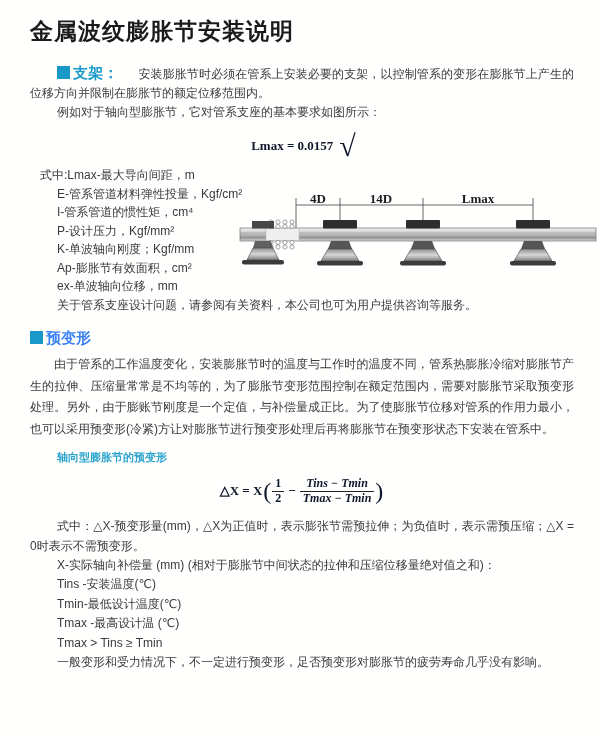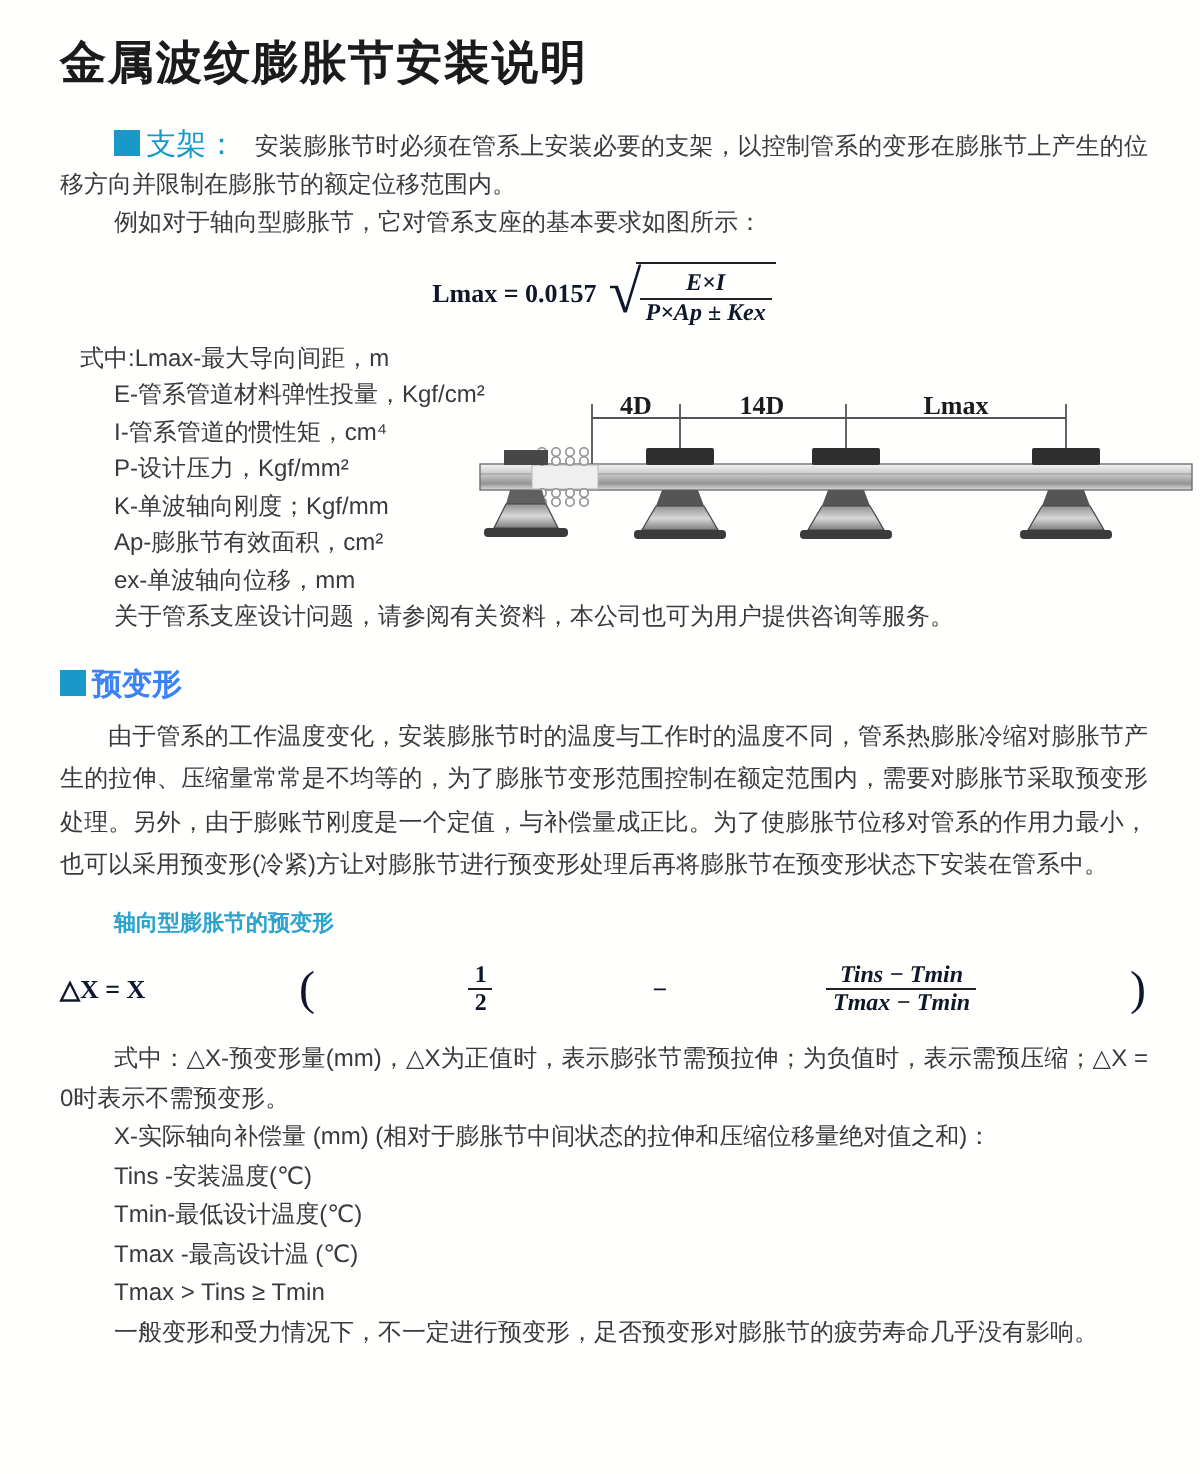--- a/index.html
+++ b/index.html
@@ -9,41 +9,41 @@
     color:#3a3a3a;overflow:hidden;
   }
   .page{box-sizing:border-box;width:600px;height:737px;padding:12px 26px 0 30px;position:relative;}
   .title{
     text-align:left;font-size:23px;font-weight:bold;color:#1b1b1b;
     letter-spacing:1px;margin:4px 0 16px 0;
   }
   .para{font-size:12px;line-height:19px;margin:0;text-align:justify;}
   .indent{text-indent:27px;}
   .sq{display:inline-block;width:13px;height:13px;background:#1899c8;margin-right:3px;vertical-align:-1px;}
-  .sec-head-inline{font-size:15px;font-weight:normal;color:#1899c8;margin-right:9px;}
+  .sec-head-inline{font-size:15px;font-weight:bold;color:#1899c8;margin-right:20px;}
   .sec-head{font-size:15px;font-weight:bold;color:#3b82f6;margin:14px 0 6px 0;}
   .sub-head{font-size:11px;font-weight:bold;color:#2ba4cd;margin:10px 0 8px 0;}
   .sub-head.axial{margin-left:27px;}
   .sub-head.lateral{font-size:17px;margin-top:12px;}
   
   .formula{
     display:flex;justify-content:center;align-items:center;
     font-family:Liberation Serif, serif;
     font-weight:bold;color:#0f172a;font-size:13px;
   }
   .formula .it{font-style:italic;}
   .frac{display:inline-flex;flex-direction:column;text-align:center;line-height:1.15;font-size:12px;}
   .frac .den{border-top:1px solid #222;}
   .frac .num,.frac .den{padding:0 3px;}
   .sqrt-sign{font-size:30px;font-weight:normal;line-height:28px;margin:0 -3px 0 6px;}
   .radicand{border-top:1.6px solid #222;padding:1px 2px 0 2px;}
   .bigparen{font-size:24px;font-weight:normal;line-height:24px;margin:0 1px;}
   .f-gap{margin:0 4px;}
   .formula1{margin:10px 0 6px 0;}
-  .formula2{margin:12px 0 10px 0;justify-content:space-between;}
+  .formula2{margin:12px 0 10px 0;}
   
   .fig-wrap{position:relative;margin-top:2px;}
   .def-line{font-size:12px;line-height:18.5px;margin-left:10px;white-space:nowrap;}
   .def-line.sub{margin-left:27px;}
   .diagram{position:absolute;top:26px;right:-24px;}
   .note-line{font-size:12px;line-height:19.5px;margin:0;text-indent:27px;}
   .preform-body{font-size:12px;line-height:21.5px;margin:2px 0 0 0;text-align:justify;text-indent:24px;}
   .item-line{font-size:12px;line-height:19.5px;margin:0 0 0 27px;}
   .explain{font-size:12px;line-height:20px;margin:2px 0 0 0;text-align:justify;text-indent:27px;}
 </style>
@@ -54,26 +54,20 @@
 
   <div class="title">金属波纹膨胀节安装说明</div>
 
   <p class="para indent"><span class="sq"></span><span class="sec-head-inline">支架：</span><span>安装膨胀节时必须在管系上安装必要的支架，以控制管系的变形在膨胀节上产生的位移方向并限制在膨胀节的额定位移范围内。</span></p>
 
   <p class="para indent">例如对于轴向型膨胀节，它对管系支座的基本要求如图所示：</p>
 
   <div class="formula formula1">
     <span>Lmax = 0.0157</span>
     <span class="sqrt-sign">√</span>
-    <span class="radicand">
-      <span class="frac it">
-        <span class="num">E×I</span>
-        <span class="den">P×Ap ± Kex</span>
-      </span>
-    </span>
   </div>
 
   <div class="fig-wrap">
     <div class="def-line">式中:Lmax-最大导向间距，m</div>
     <div class="def-line sub">E-管系管道材料弹性投量，Kgf/cm²</div>
     <div class="def-line sub">I-管系管道的惯性矩，cm⁴</div>
     <div class="def-line sub">P-设计压力，Kgf/mm²</div>
     <div class="def-line sub">K-单波轴向刚度；Kgf/mm</div>
     <div class="def-line sub">Ap-膨胀节有效面积，cm²</div>
     <div class="def-line sub">ex-单波轴向位移，mm</div>

